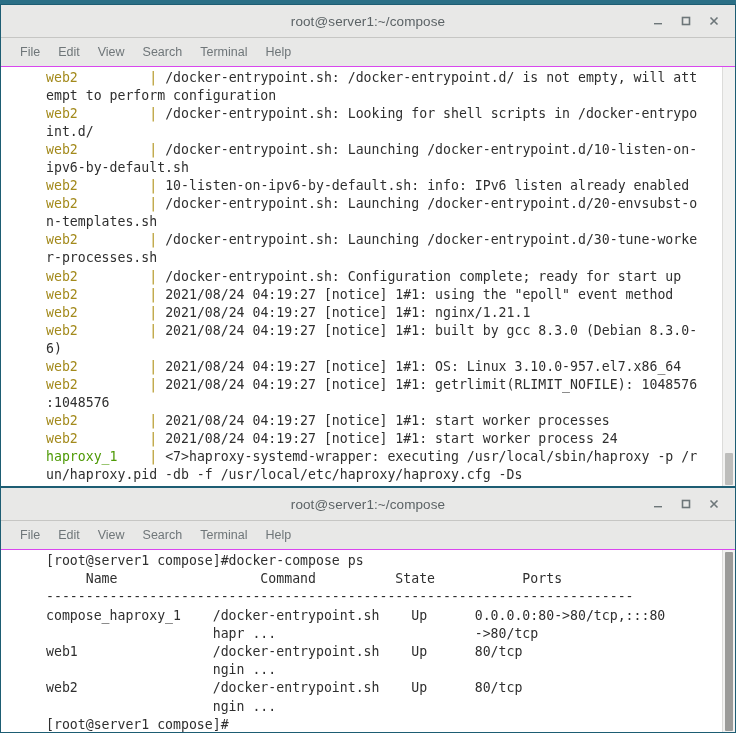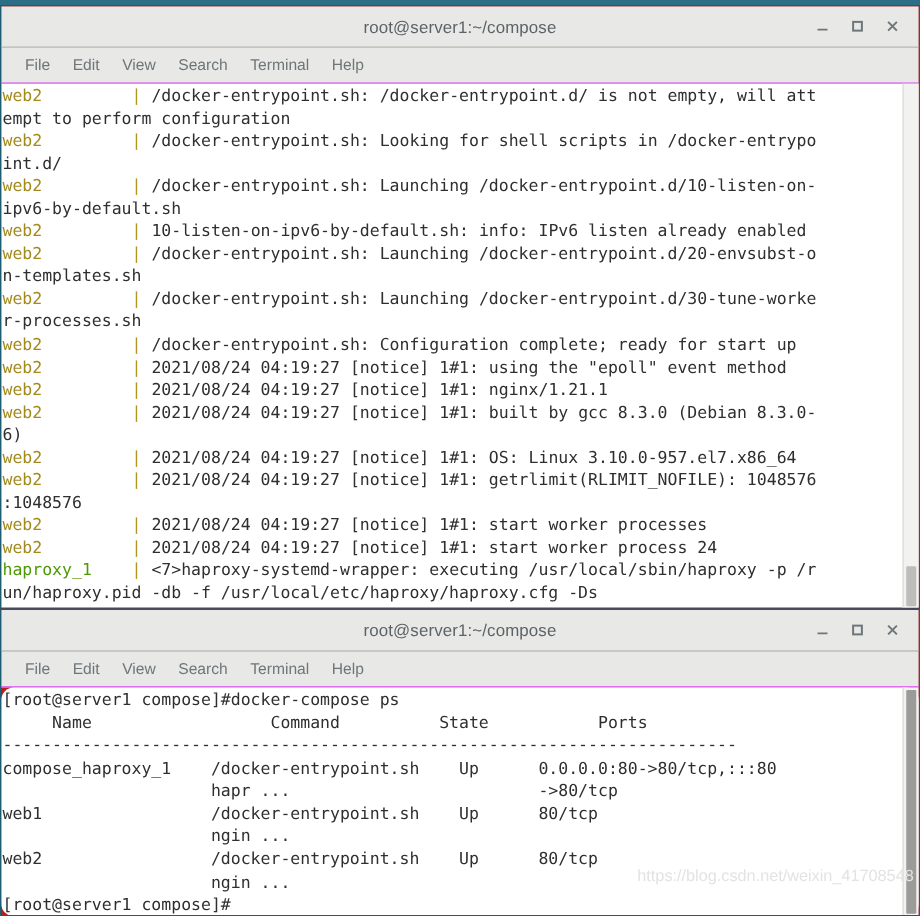--- a/index.html
+++ b/index.html
@@ -15,21 +15,21 @@
   .desktop {
     position: relative;
     width: 736px;
     height: 733px;
     background: #2b6f86;
   }
 
   
   .window {
     position: absolute;
-    background: #b91c1c;
+    background: #701a75;
     border: 1px solid #1d5d73;
     box-sizing: border-box;
     overflow: hidden;
   }
 
   .win-top {
     left: 0px;
     top: 4px;
     width: 736px;
     height: 483px;
@@ -104,32 +104,33 @@
   }
 
   
   .term-wrap {
     position: relative;
     background: #ffffff;
     display: flex;
   }
 
   .term-top .term-wrap-inner { height: 420px; }
-  .term-bottom .term-wrap-inner { height: 183px; border-radius: 10px; }
+  .term-bottom .term-wrap-inner { height: 183px; }
 
   .term-text {
     flex: 1 1 auto;
     padding: 2px 0 0 1px;
     font-family: "DejaVu Sans Mono", "Liberation Mono", monospace;
     font-size: 13.2px;
     line-height: 18.05px;
     color: #2f2f2f;
     white-space: pre;
     overflow: hidden;
     box-sizing: border-box;
+    margin-left: 44px;
   }
 
   .term-bottom .term-text {
     line-height: 18.2px;
   }
   .c-pipe   { color: #b2951f; }
 
   
   .scrollbar {
     width: 13px;
@@ -239,16 +240,15 @@
       <span class="menu-item">Help</span>
     </div>
 
     <div class="term-wrap term-wrap-inner">
       <div class="term-text" id="bot-term-text"><div>[root@server1 compose]#docker-compose ps</div><div>     Name                  Command          State           Ports           </div><div>--------------------------------------------------------------------------</div><div>compose_haproxy_1    /docker-entrypoint.sh    Up      0.0.0.0:80-&gt;80/tcp,:::80</div><div>                     hapr ...                         -&gt;80/tcp</div><div>web1                 /docker-entrypoint.sh    Up      80/tcp</div><div>                     ngin ...</div><div>web2                 /docker-entrypoint.sh    Up      80/tcp</div><div>                     ngin ...</div><div>[root@server1 compose]#</div></div>
       <div class="scrollbar sb-bot">
         <div class="sb-thumb"></div>
       </div>
     </div>
 
-    <div class="watermark">https://blog.csdn.net/weixin_41708548</div>
   </div>
 
 </div>
 
 </body></html>

